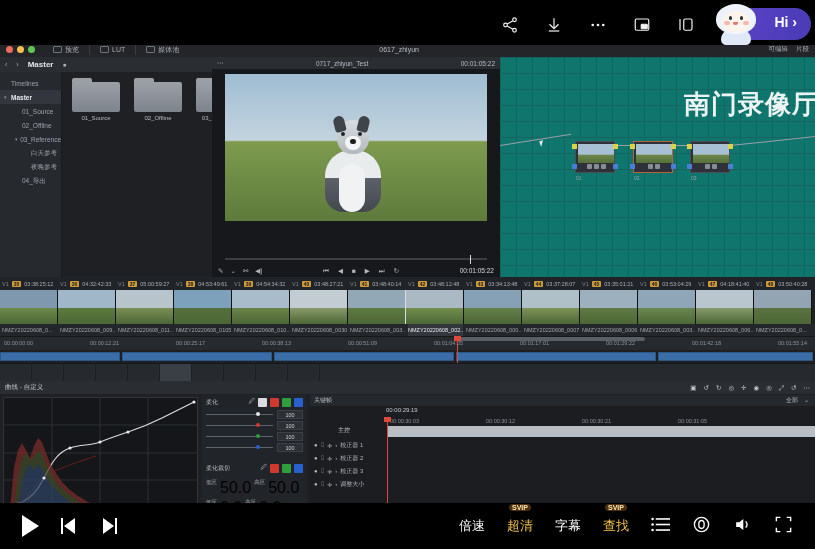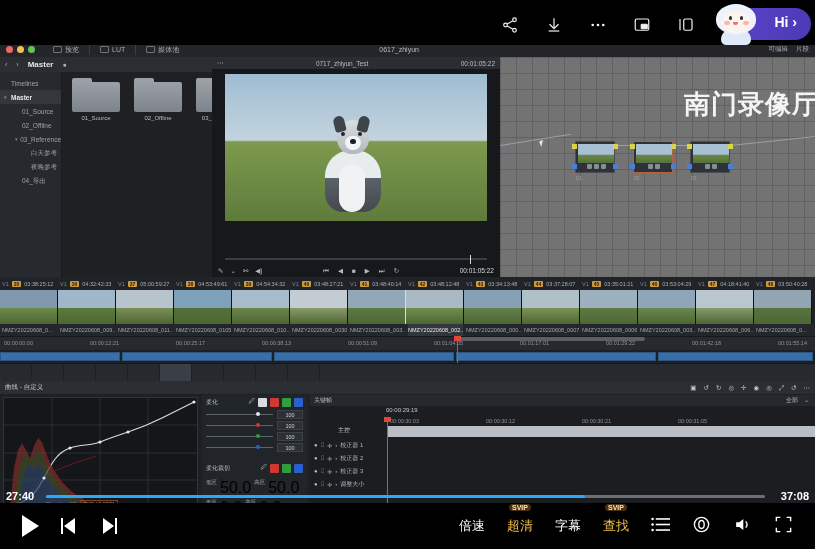--- a/index.html
+++ b/index.html
@@ -109,21 +109,21 @@
   .dog .eye.l{left:24px;} .dog .eye.r{left:41px;}
   .vbar { position:absolute; left:0; bottom:13px; width:100%; height:9px; }
   .vbar .track { position:absolute; left:13px; right:13px; top:3px; height:2px; background:#3b3f45; }
   .vbar .ph { position:absolute; left:258px; top:0; width:1px; height:9px; background:#d8dade; }
   .vctrl { position:absolute; left:0; bottom:0; width:100%; height:13px; display:flex; align-items:center;
     padding:0 6px; font-size:6.5px; color:#b4b8be; gap:7px; }
   .vctrl .mid { margin:0 auto; display:flex; gap:9px; align-items:center; }
   .vctrl .tc { font-size:6.5px; color:#d3d6da; }
 
   
-  .nodes { position:absolute; left:500px; top:29px; width:315px; height:220px; background:#737373; }
+  .nodes { position:absolute; left:500px; top:29px; width:315px; height:220px; background:#0f766e; }
   .ngrid { position:absolute; inset:0; opacity:.25;
     background-image:linear-gradient(#2b2e33 1px, transparent 1px), linear-gradient(90deg,#2b2e33 1px, transparent 1px);
     background-size:16px 16px; }
   .node { position:absolute; top:84px; width:40px; height:32px; background:#2e3238; border:1px solid #4a4f56; }
   .node.active { border:1px solid #b5643a; }
   .node .thumb { position:absolute; left:2px; top:2px; width:36px; height:19px; overflow:hidden;
     background:linear-gradient(#a8c0d4 0 55%,#6d8a4a 56%,#56703a 100%); }
   .node .tools { position:absolute; left:2px; bottom:2px; width:36px; height:8px; display:flex;
     gap:2px; align-items:center; justify-content:center; }
   .node .tools i { width:5px; height:5px; background:#878d95; border-radius:1px; display:block; }
@@ -817,31 +817,20 @@
         <span class="av-eye l"></span>
         <span class="av-eye r"></span>
         <span class="av-blush l"></span>
         <span class="av-blush r"></span>
         <span class="av-mouth"></span>
       </div>
     </div>
   </div>
 
 
-  <div class="progwrap">
-    <span class="ptime-l">27:40</span>
-    <span class="ptime-r">37:08</span>
-    <div class="ptrack">
-      <div class="pfill"></div>
-    </div>
-    <div class="resolve-badge">
-      <span>Resolve 18</span>
-      <span class="pb">PUBLIC BETA</span>
-    </div>
-  </div>
 
   <div class="bottombar">
     <div class="bleft">
       <span class="play-tri"></span>
       <span class="skip prev">
         <span class="b"></span>
           <span class="t"></span>
       </span>
       <span class="skip next">
         <span class="t"></span>

